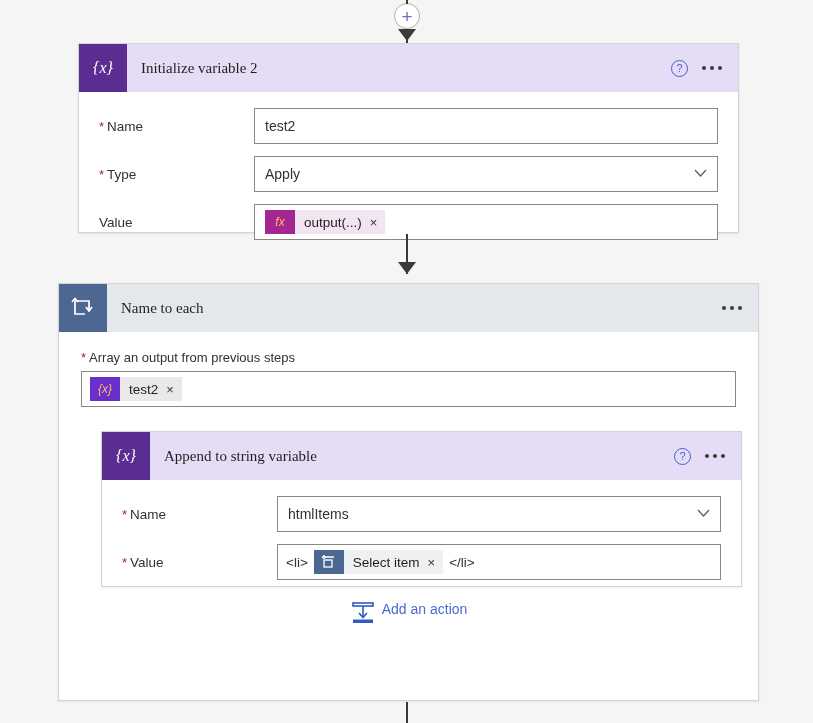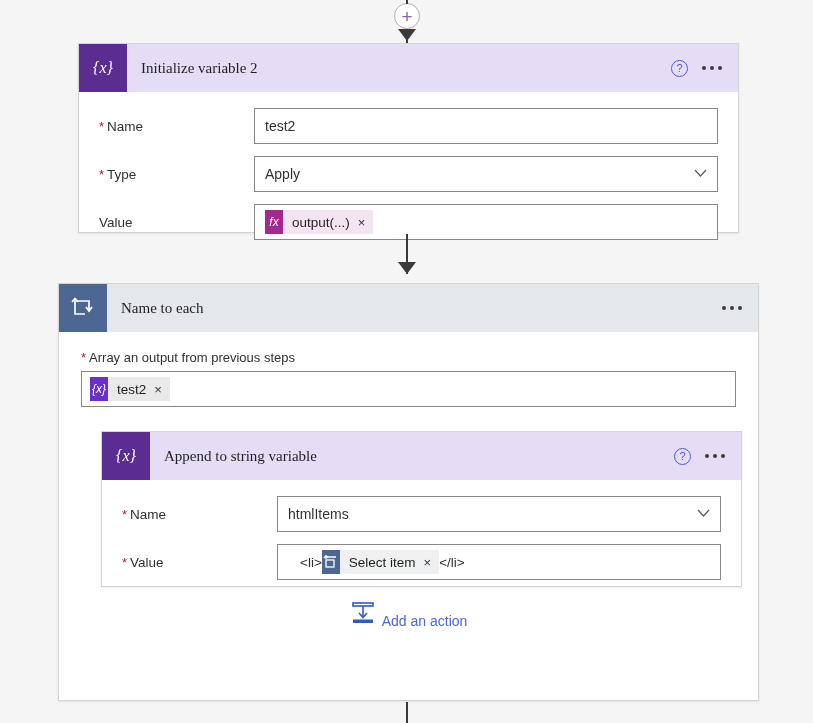--- a/index.html
+++ b/index.html
@@ -87,23 +87,23 @@
     border: 1px solid #8a8886;
     display: flex; align-items: center;
     padding: 0 10px; font-size: 14px; color: #323130;
   }
   .field.tall { height: 36px; }
   .chev { margin-left: auto; color: #605e5c; font-size: 12px; }
 
   
   .token { display: inline-flex; align-items: center; height: 24px; }
   .token-badge {
-    width: 18px; height: 24px; display: flex;
+    width: 30px; height: 24px; display: flex;
     align-items: center; justify-content: center;
-    color: #ffffff; font-size: 12px; font-style: italic;
+    color: #fdba74; font-size: 12px; font-style: italic;
   }
   .badge-magenta { background: #a4278f; }
   .badge-purple  { background: #6b2fc9; }
   .badge-slate   { background: #4c6792; }
   .token-pill {
     height: 24px; display: inline-flex; align-items: center;
     padding: 0 8px 0 9px; font-size: 13.5px; color: #201f1e;
     gap: 8px;
   }
   .pill-pink { background: #f3e4f1; }
@@ -118,21 +118,21 @@
     font-size: 13px; color: #323130; margin-bottom: 6px;
     display: flex; align-items: baseline;
   }
   .loop-field {
     height: 36px; border: 1px solid #8a8886; background: #fff;
     display: flex; align-items: center; padding: 0 8px;
   }
 
   
   .add-action {
-    display: flex; align-items: flex-end; justify-content: center;
+    display: flex; align-items: flex-start; justify-content: center;
     gap: 6px; margin-top: 38px; padding-bottom: 30px;
   }
   .add-action-label { color: #4a69d4; font-size: 14px; }
 </style>
 </head>
 <body>
 
 <div class="canvas">
 
   <div class="plus-btn" style="left:394px; top:3px;">
@@ -286,21 +286,21 @@
                 </svg>
               </span>
             </div>
           </div>
 
           <div class="row">
             <div class="row-label">
               <span class="req">*</span>
               <span>Value</span>
             </div>
-            <div class="field tall" style="padding-left:22px;">
+            <div class="field tall" style="gap:6px; padding-left:8px;">
               <span class="plain-text">&lt;li&gt;</span>
               <span class="token">
                 <span class="token-badge badge-slate">
                   <svg width="16" height="15" viewBox="0 0 16 15" aria-hidden="true">
                     <path d="M3 4 L3 2 L13 2" fill="none" stroke="#ffffff" stroke-width="1.3"></path>
                     <polyline points="5,3 3,0.6 1,3" fill="none" stroke="#ffffff" stroke-width="1.3"></polyline>
                     <rect x="3" y="5" width="8" height="7" fill="none" stroke="#ffffff" stroke-width="1.3"></rect>
                   </svg>
                 </span>
                 <span class="token-pill pill-lgray">

